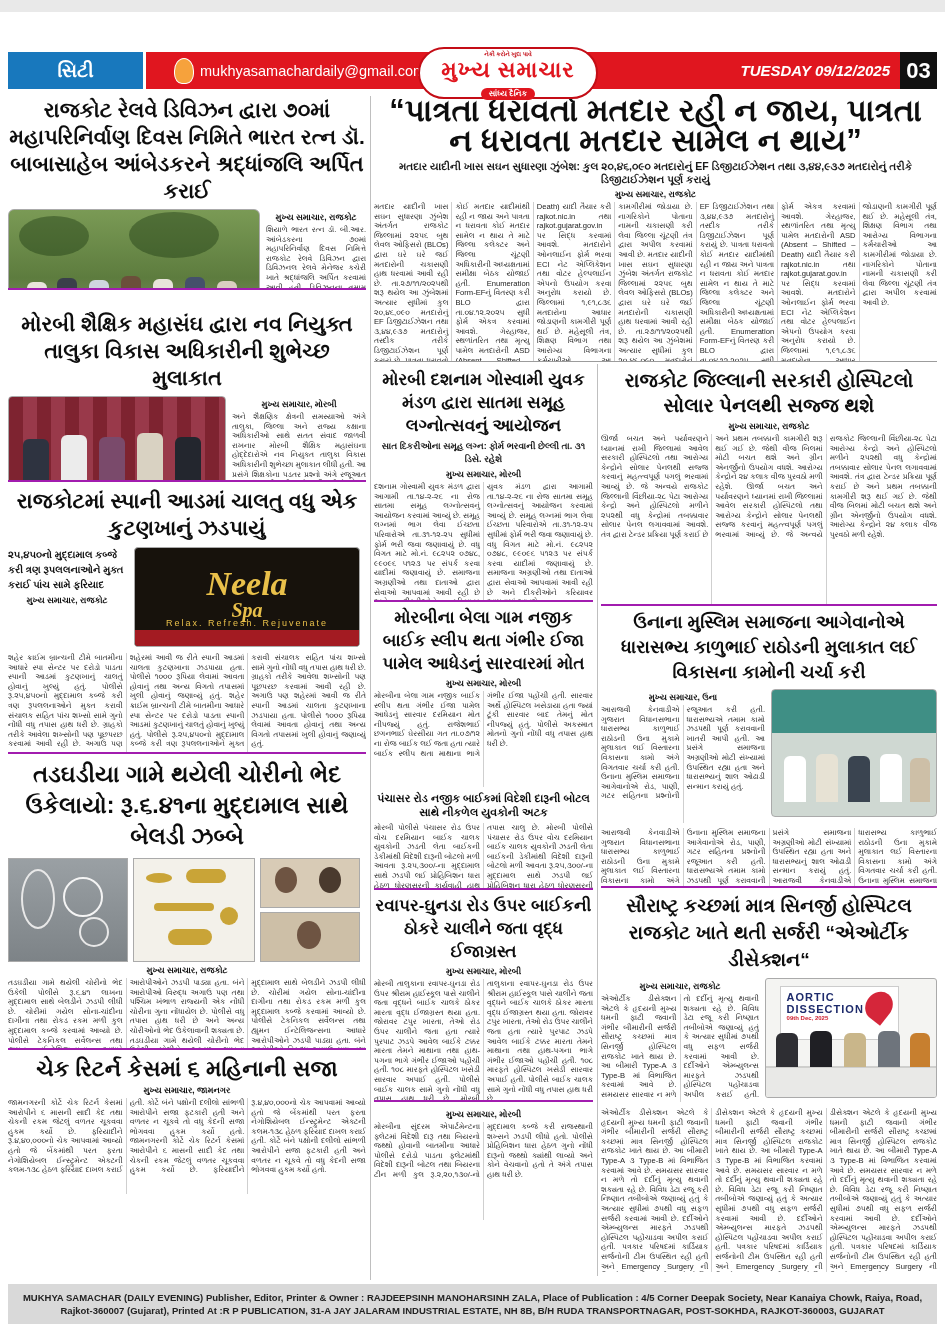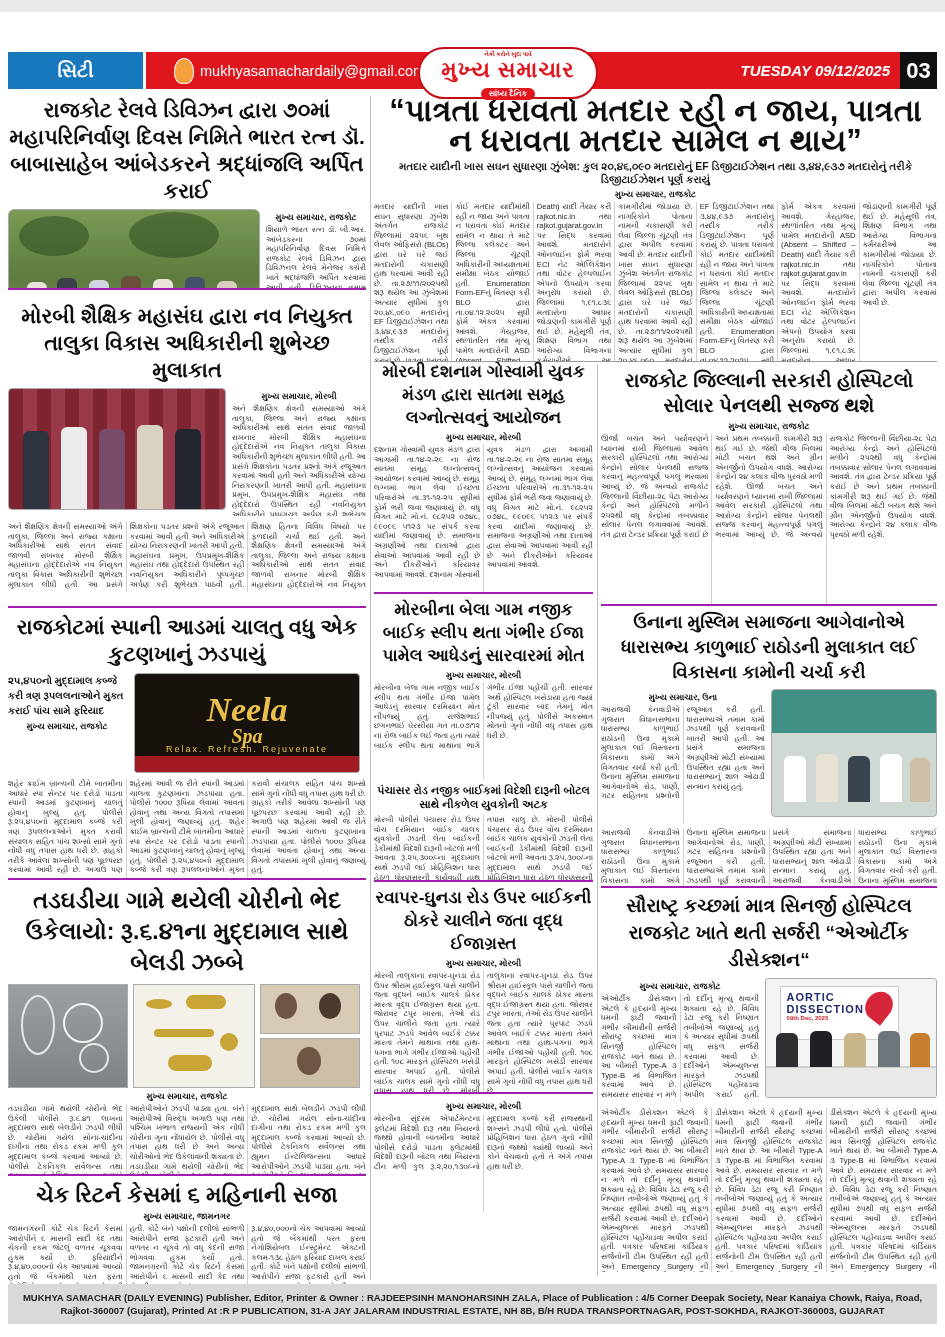--- a/index.html
+++ b/index.html
@@ -43,21 +43,21 @@
   .byline { font-size:8.5px; font-weight:bold; text-align:center; color:#111; margin:3px 0 2px; }
   .body { font-size:7.6px; line-height:9.6px; color:#222; text-align:justify;
           column-gap:7px; column-rule:1px solid #cfcfcf; overflow:hidden; }
   .c2 { column-count:2; } .c3 { column-count:3; } .c4 { column-count:4; } .c7 { column-count:7; }
   .minihead { font-size:11px; font-weight:bold; text-align:center; line-height:14px; color:#0d0d0d; margin:4px 0; }
   .subbold { font-size:10px; font-weight:bold; line-height:15px; color:#111; }
 
   
   #leftcol  { position:absolute; left:8px;  top:82px;  width:358px; }
   #bigart   { position:absolute; left:374px; top:82px;  width:563px; }
-  #midcol   { position:absolute; left:374px; top:344px; width:219px; }
+  #midcol   { position:absolute; left:374px; top:352px; width:219px; }
   #rightcol { position:absolute; left:601px; top:352px; width:336px; }
 
   
   .photo { position:relative; overflow:hidden; border:1px solid #aaa; background:#d5d5d5; }
   .fig { position:absolute; bottom:0; border-radius:6px 6px 0 0; }
   .amb { background:linear-gradient(180deg,#7a9a55 0%,#5d7c3e 55%,#8a8f7a 100%); }
   .amb .blob { position:absolute; border-radius:50%; background:rgba(30,60,20,.45); }
   .curtain { background:repeating-linear-gradient(90deg,#7e2330 0 14px,#99394a 14px 28px); }
   .spa-sign { background:#17120c; display:flex; flex-direction:column; align-items:center; justify-content:center; }
   .spa-sign .n1 { color:#e9c04a; font-family:"Liberation Serif", serif; font-style:italic;
@@ -126,21 +126,21 @@
           <div class="fig" style="left:176px; width:20px; height:57px; background:#44506b;"></div>
           <div class="fig" style="left:208px; width:20px; height:53px; background:#d9cfc0;"></div>
         </div>
         <div style="flex:1;">
           <div class="byline">મુખ્ય સમાચાર, રાજકોટ</div>
           <div class="body" style="height:116px;">શિયાળે ભારત રત્ન ડૉ. બી.આર. આંબેડકરના ૭૦માં મહાપરિનિર્વાણ દિવસ નિમિત્તે રાજકોટ રેલવે ડિવિઝન દ્વારા ડિવિઝનલ રેલવે મેનેજર કચેરી ખાતે શ્રદ્ધાંજલિ અર્પિત કરવામાં આવી હતી. ડિવિઝનના તમામ સ્ટેશનો પર અધિકારીઓ તથા કર્મચારીઓએ બાબાસાહેબના તૈલીચિત્રને પુષ્પાંજલિ અર્પણ કરી તેમના જીવન અને કાર્યને યાદ કર્યા હતા. આ પ્રસંગે વરિષ્ઠ ડિવિઝનલ અધિકારીઓ, પ્રતિનિધિઓ તથા કર્મચારી મંડળના હોદ્દેદારો હાજર રહ્યા હતા અને દીપ પ્રાગટ્ય કરી શ્રદ્ધાંજલિ અર્પી હતી.</div>
         </div>
       </div>
     </div>
 
-    <div class="article bdr" style="height:318px; padding-top:12px;">
+    <div class="article bdr" style="height:192px; padding-top:20px;">
       <div class="hl hl-lg">મોરબી શૈક્ષિક મહાસંઘ દ્વારા નવ નિયુક્ત તાલુકા વિકાસ અધિકારીની શુભેચ્છ મુલાકાત</div>
       <div style="display:flex; gap:6px; margin-top:5px;">
         <div class="photo curtain" style="width:218px; height:122px; border-radius:4px;">
           <div class="fig" style="left:14px;  width:26px; height:78px; background:#2e3340;"></div>
           <div class="fig" style="left:52px;  width:26px; height:82px; background:#ececec;"></div>
           <div class="fig" style="left:90px;  width:26px; height:80px; background:#7a4a6b;"></div>
           <div class="fig" style="left:128px; width:26px; height:84px; background:#d9d2c2;"></div>
           <div class="fig" style="left:166px; width:26px; height:80px; background:#23262e;"></div>
         </div>
         <div style="flex:1;">
@@ -207,20 +207,21 @@
   <div id="bigart" class="article" style="height:268px; border-bottom:1px solid #9c9c9c; padding-top:2px;">
     <div class="hl hl-xl">“પાત્રતા ધરાવતો મતદાર રહી ન જાય, પાત્રતા ન ધરાવતા મતદાર સામેલ ન થાય”</div>
     <div class="subhead" style="margin-top:4px;">મતદાર યાદીની ખાસ સઘન સુધારણા ઝુંબેશ: કુલ ૨૦,૪૬,૦૯૦ મતદારોનું EF ડિજીટાઈઝેશન તથા ૩,૪૪,૯૩૭ મતદારોનું  તરીકે ડિજીટાઈઝેશન પૂર્ણ કરાયું</div>
     <div class="byline">મુખ્ય સમાચાર, રાજકોટ</div>
     <div class="body c7" style="height:192px; margin-top:2px;">મતદાર યાદીની ખાસ સઘન સુધારણા ઝુંબેશ અંતર્ગત રાજકોટ જિલ્લામાં ૨૨૫૬ બુથ લેવલ ઓફિસરો (BLOs) દ્વારા ઘરે ઘરે જઈ મતદારોની ચકાસણી હાથ ધરવામાં આવી રહી છે. તા.૨૭/૧૧/૨૦૨૫થી શરૂ થયેલ આ ઝુંબેશમાં અત્યાર સુધીમાં કુલ ૨૦,૪૬,૦૯૦ મતદારોનું EF ડિજીટાઈઝેશન તથા ૩,૪૪,૯૩૭ મતદારોનું તસ્દીક તરીકે ડિજીટાઈઝેશન પૂર્ણ કરાયું છે. પાત્રતા ધરાવતો કોઈ મતદાર યાદીમાંથી રહી ન જાય અને પાત્રતા ન ધરાવતા કોઈ મતદાર સામેલ ન થાય તે માટે જિલ્લા કલેક્ટર અને જિલ્લા ચૂંટણી અધિકારીની અધ્યક્ષતામાં સમીક્ષા બેઠક યોજાઈ હતી. Enumeration Form-EFનું વિતરણ કરી BLO દ્વારા તા.૦૪.૧૨.૨૦૨૫ સુધી ફોર્મ એકત્ર કરવામાં આવશે. ગેરહાજર, સ્થળાંતરિત તથા મૃત્યુ પામેલ મતદારોની ASD (Absent – Shifted – Death) યાદી તૈયાર કરી rajkot.nic.in તથા rajkot.gujarat.gov.in પર સિદ્ધ કરવામાં આવશે. મતદારોને ઓનલાઈન ફોર્મ ભરવા ECI નેટ એપ્લિકેશન તથા વોટર હેલ્પલાઈન એપનો ઉપયોગ કરવા અનુરોધ કરાયો છે. જિલ્લામાં ૧,૯૧,૮૩૬ મતદારોના આધાર જોડાણની કામગીરી પૂર્ણ થઈ છે. મહેસૂલી તંત્ર, શિક્ષણ વિભાગ તથા આરોગ્ય વિભાગના કર્મચારીઓ આ કામગીરીમાં જોડાયા છે. નાગરિકોને પોતાના નામની ચકાસણી કરી લેવા જિલ્લા ચૂંટણી તંત્ર દ્વારા અપીલ કરવામાં આવી છે. મતદાર યાદીની ખાસ સઘન સુધારણા ઝુંબેશ અંતર્ગત રાજકોટ જિલ્લામાં ૨૨૫૬ બુથ લેવલ ઓફિસરો (BLOs) દ્વારા ઘરે ઘરે જઈ મતદારોની ચકાસણી હાથ ધરવામાં આવી રહી છે. તા.૨૭/૧૧/૨૦૨૫થી શરૂ થયેલ આ ઝુંબેશમાં અત્યાર સુધીમાં કુલ ૨૦,૪૬,૦૯૦ મતદારોનું EF ડિજીટાઈઝેશન તથા ૩,૪૪,૯૩૭ મતદારોનું તસ્દીક તરીકે ડિજીટાઈઝેશન પૂર્ણ કરાયું છે. પાત્રતા ધરાવતો કોઈ મતદાર યાદીમાંથી રહી ન જાય અને પાત્રતા ન ધરાવતા કોઈ મતદાર સામેલ ન થાય તે માટે જિલ્લા કલેક્ટર અને જિલ્લા ચૂંટણી અધિકારીની અધ્યક્ષતામાં સમીક્ષા બેઠક યોજાઈ હતી. Enumeration Form-EFનું વિતરણ કરી BLO દ્વારા તા.૦૪.૧૨.૨૦૨૫ સુધી ફોર્મ એકત્ર કરવામાં આવશે. ગેરહાજર, સ્થળાંતરિત તથા મૃત્યુ પામેલ મતદારોની ASD (Absent – Shifted – Death) યાદી તૈયાર કરી rajkot.nic.in તથા rajkot.gujarat.gov.in પર સિદ્ધ કરવામાં આવશે. મતદારોને ઓનલાઈન ફોર્મ ભરવા ECI નેટ એપ્લિકેશન તથા વોટર હેલ્પલાઈન એપનો ઉપયોગ કરવા અનુરોધ કરાયો છે. જિલ્લામાં ૧,૯૧,૮૩૬ મતદારોના આધાર જોડાણની કામગીરી પૂર્ણ થઈ છે. મહેસૂલી તંત્ર, શિક્ષણ વિભાગ તથા આરોગ્ય વિભાગના કર્મચારીઓ આ કામગીરીમાં જોડાયા છે. નાગરિકોને પોતાના નામની ચકાસણી કરી લેવા જિલ્લા ચૂંટણી તંત્ર દ્વારા અપીલ કરવામાં આવી છે.</div>
   </div>
 
   <div id="midcol">
     <div class="article bdr" style="height:238px; padding-top:4px;">
       <div class="hl hl-md">મોરબી દશનામ ગોસ્વામી યુવક મંડળ દ્વારા સાતમા સમૂહ લગ્નોત્સવનું આયોજન</div>
+      <div class="subhead" style="font-size:9px; margin-top:3px;">સાત દિકરીઓના સમૂહ લગ્ન: ફોર્મ ભરવાની છેલ્લી તા. ૩૧ ડિસે. રહેશે</div>
       <div class="byline">મુખ્ય સમાચાર, મોરબી</div>
       <div class="body c2" style="height:150px;">દશનામ ગોસ્વામી યુવક મંડળ દ્વારા આગામી તા.૧૪-૨-૨૬ ના રોજ સાતમા સમૂહ લગ્નોત્સવનું આયોજન કરવામાં આવ્યું છે. સમૂહ લગ્નમાં ભાગ લેવા ઈચ્છતા પરિવારોએ તા.૩૧-૧૨-૨૫ સુધીમાં ફોર્મ ભરી જવા જણાવાયું છે. વધુ વિગત માટે મો.નં. ૯૮૨૫૨ ૦૭૪૮, ૯૯૦૯૬ ૫૧૨૩ પર સંપર્ક કરવા યાદીમાં જણાવાયું છે. સમાજના અગ્રણીઓ તથા દાતાઓ દ્વારા સેવાઓ આપવામાં આવી રહી છે અને દીકરીઓને કરિયાવર આપવામાં આવશે. દશનામ ગોસ્વામી યુવક મંડળ દ્વારા આગામી તા.૧૪-૨-૨૬ ના રોજ સાતમા સમૂહ લગ્નોત્સવનું આયોજન કરવામાં આવ્યું છે. સમૂહ લગ્નમાં ભાગ લેવા ઈચ્છતા પરિવારોએ તા.૩૧-૧૨-૨૫ સુધીમાં ફોર્મ ભરી જવા જણાવાયું છે. વધુ વિગત માટે મો.નં. ૯૮૨૫૨ ૦૭૪૮, ૯૯૦૯૬ ૫૧૨૩ પર સંપર્ક કરવા યાદીમાં જણાવાયું છે. સમાજના અગ્રણીઓ તથા દાતાઓ દ્વારા સેવાઓ આપવામાં આવી રહી છે અને દીકરીઓને કરિયાવર આપવામાં આવશે.</div>
     </div>
 
     <div class="article bdr" style="height:288px; padding-top:4px;">
       <div class="hl hl-md">મોરબીના બેલા ગામ નજીક બાઈક સ્લીપ થતા ગંભીર ઈજા પામેલ આધેડનું સારવારમાં મોત</div>
       <div class="byline">મુખ્ય સમાચાર, મોરબી</div>
       <div class="body c2" style="height:96px;">મોરબીના બેલા ગામ નજીક બાઈક સ્લીપ થતા ગંભીર ઈજા પામેલ આધેડનું સારવાર દરમિયાન મોત નીપજ્યું હતું. રાજેશભાઈ છગનભાઈ ઘેરસીયા ગત તા.૦૭/૧૨ ના રોજ બાઈક લઈ જતા હતા ત્યારે બાઈક સ્લીપ થતા માથાના ભાગે ગંભીર ઈજા પહોંચી હતી. સારવાર અર્થે હોસ્પિટલ ખસેડાયા હતા જ્યાં ટૂંકી સારવાર બાદ તેમનું મોત નીપજ્યું હતું. પોલીસે અકસ્માત મોતનો ગુનો નોંધી વધુ તપાસ હાથ ધરી છે.</div>
       <div class="minihead">પંચાસર રોડ નજીક બાઈકમાં વિદેશી દારૂની બોટલ સાથે નીકળેલ યુવકોની અટક</div>
       <div class="body c2" style="height:84px;">મોરબી પોલીસે પંચાસર રોડ ઉપર વોચ દરમિયાન બાઈક ચાલક યુવકોની ઝડતી લેતા બાઈકની ડેકીમાંથી વિદેશી દારૂની બોટલો મળી આવતા રૂ.૨૫,૩૦૦/-ના મુદ્દામાલ સાથે ઝડપી લઈ પ્રોહિબિશન ધારા હેઠળ ધોરણસરની કાર્યવાહી હાથ ધરી છે. દારૂ ક્યાંથી લાવ્યા તે દિશામાં તપાસ ચાલુ છે. મોરબી પોલીસે પંચાસર રોડ ઉપર વોચ દરમિયાન બાઈક ચાલક યુવકોની ઝડતી લેતા બાઈકની ડેકીમાંથી વિદેશી દારૂની બોટલો મળી આવતા રૂ.૨૫,૩૦૦/-ના મુદ્દામાલ સાથે ઝડપી લઈ પ્રોહિબિશન ધારા હેઠળ ધોરણસરની કાર્યવાહી હાથ ધરી છે. દારૂ ક્યાંથી લાવ્યા તે દિશામાં તપાસ ચાલુ છે.</div>

